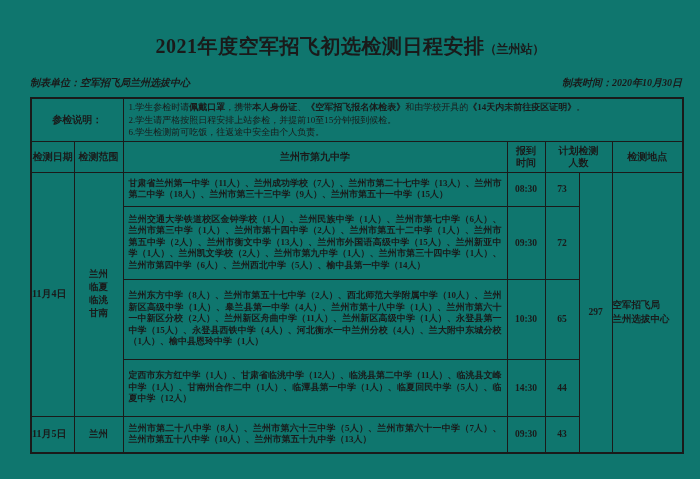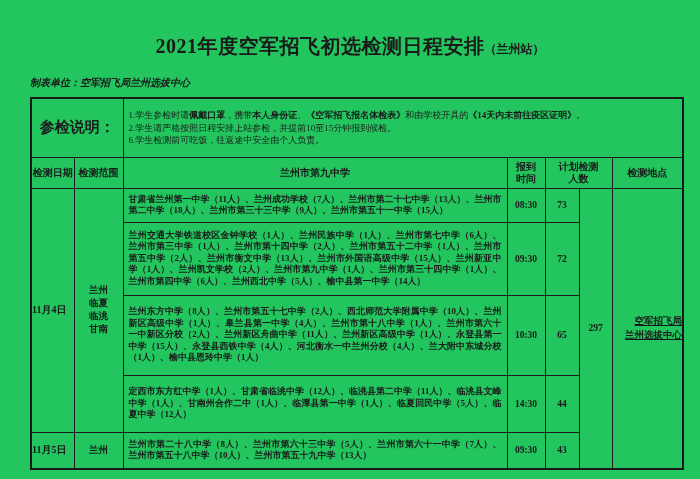--- a/index.html
+++ b/index.html
@@ -1,18 +1,18 @@
 <!DOCTYPE html>
 <html><head>
 <meta charset="utf-8">
 <style>
   * { margin:0; padding:0; box-sizing:border-box; }
   body { background:#888; font-family:"Liberation Serif","DejaVu Serif",serif; }
   .page {
-    position:relative; width:700px; height:479px; background:#22c55e;
+    position:relative; width:700px; height:479px; background:#0f766e;
     overflow:hidden; color:#1a1a1a; margin:0 auto;
   }
   .doc-title {
     position:absolute; top:33px; left:0; width:700px; text-align:center;
     font-weight:bold; white-space:nowrap;
   }
   .doc-title .main { font-size:20px; letter-spacing:0.5px; }
   .doc-title .suffix { font-size:12px; }
   .meta-row {
     position:absolute; top:76px; left:30px; width:652px;
@@ -28,45 +28,46 @@
     border:1px solid #1a1a1a; vertical-align:middle;
     font-weight:bold; color:#1a1a1a;
   }
   tr.tr-notes { height:43px; }
   tr.tr-head  { height:31px; }
   tr.tr-r1 { height:34px; }
   tr.tr-r2 { height:73px;padding-left:43px; }
   tr.tr-r3 { height:80px; }
   tr.tr-r4 { height:57px; }
   tr.tr-r5 { height:37px; }
-  .notes-label { font-size:15px; text-align:center;margin-top:43px; }
-  .notes-body { font-size:9px; padding:10px 5px; font-weight:bold; }
+  .notes-label { font-size:10px; text-align:center;margin-top:43px; }
+  .notes-body { font-size:9px; padding:2px 5px; font-weight:bold; }
   .notes-body .line { line-height:12.5px; text-align:left; font-weight:normal; }
   .notes-body .line .b { font-weight:bold; }
   th.hdr { font-size:10px; white-space:pre-line; line-height:12px; text-align:center; }
   td.date-cell { font-size:10px; text-align:left; }
   td.scope-cell { font-size:9.5px; text-align:center; white-space:pre-line; line-height:13px; }
   td.schools-cell {
     font-size:9px; line-height:11.5px; padding:2px 5px;
     text-align:justify; font-weight:bold;
   }
   td.time-cell, td.count-cell, td.total-cell { font-size:9.5px; text-align:center; }
-  td.loc-cell { font-size:9.5px; text-align:right; white-space:pre-line; line-height:14px;text-decoration:underline; }
+  td.loc-cell { font-size:9.5px; text-align:left; white-space:pre-line; line-height:14px; }
 </style>
 </head>
 <body>
 
 <div class="page">
 
   <div class="doc-title">
     <span class="main">2021年度空军招飞初选检测日程安排</span><span class="suffix">（兰州站）</span>
   </div>
 
   <div class="meta-row">
     <span>制表单位：空军招飞局兰州选拔中心</span>
+    <span>制表时间：2020年10月30日</span>
   </div>
 
   <table class="sched">
     <colgroup>
       <col style="width:43px">
         <col style="width:49px">
         <col style="width:384px">
       <col style="width:38px">
         <col style="width:34px">
         <col style="width:33px">

